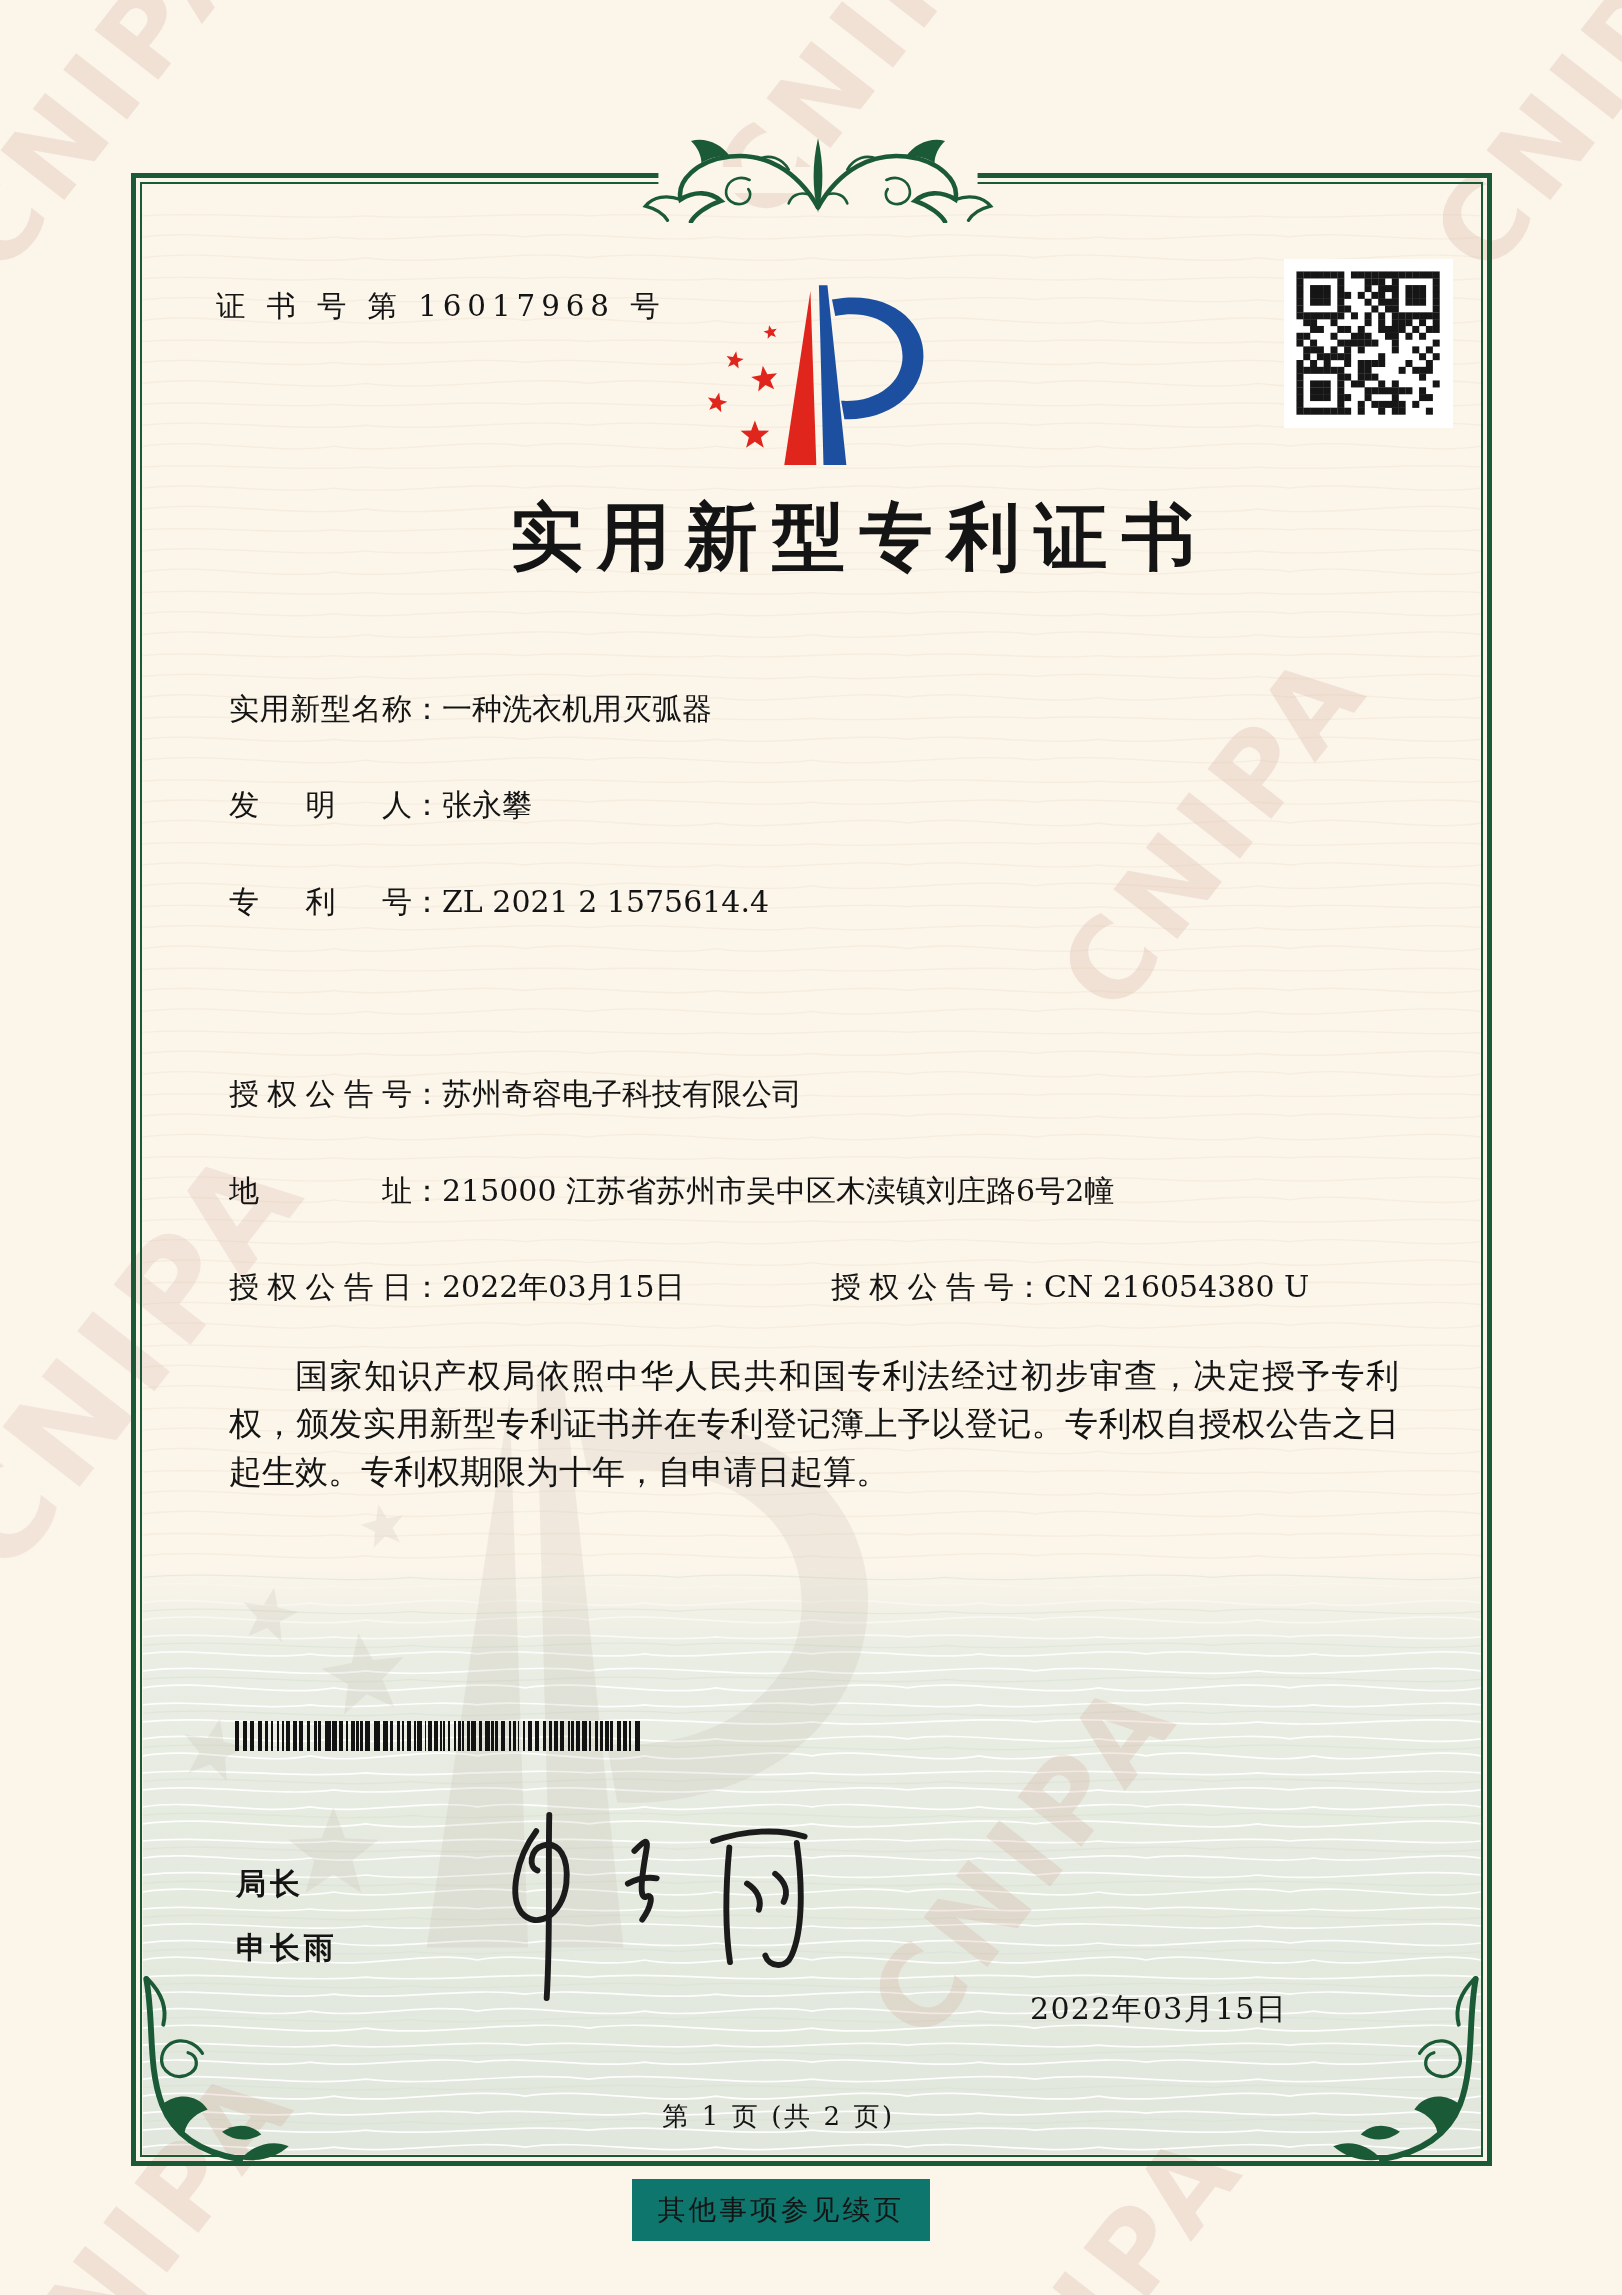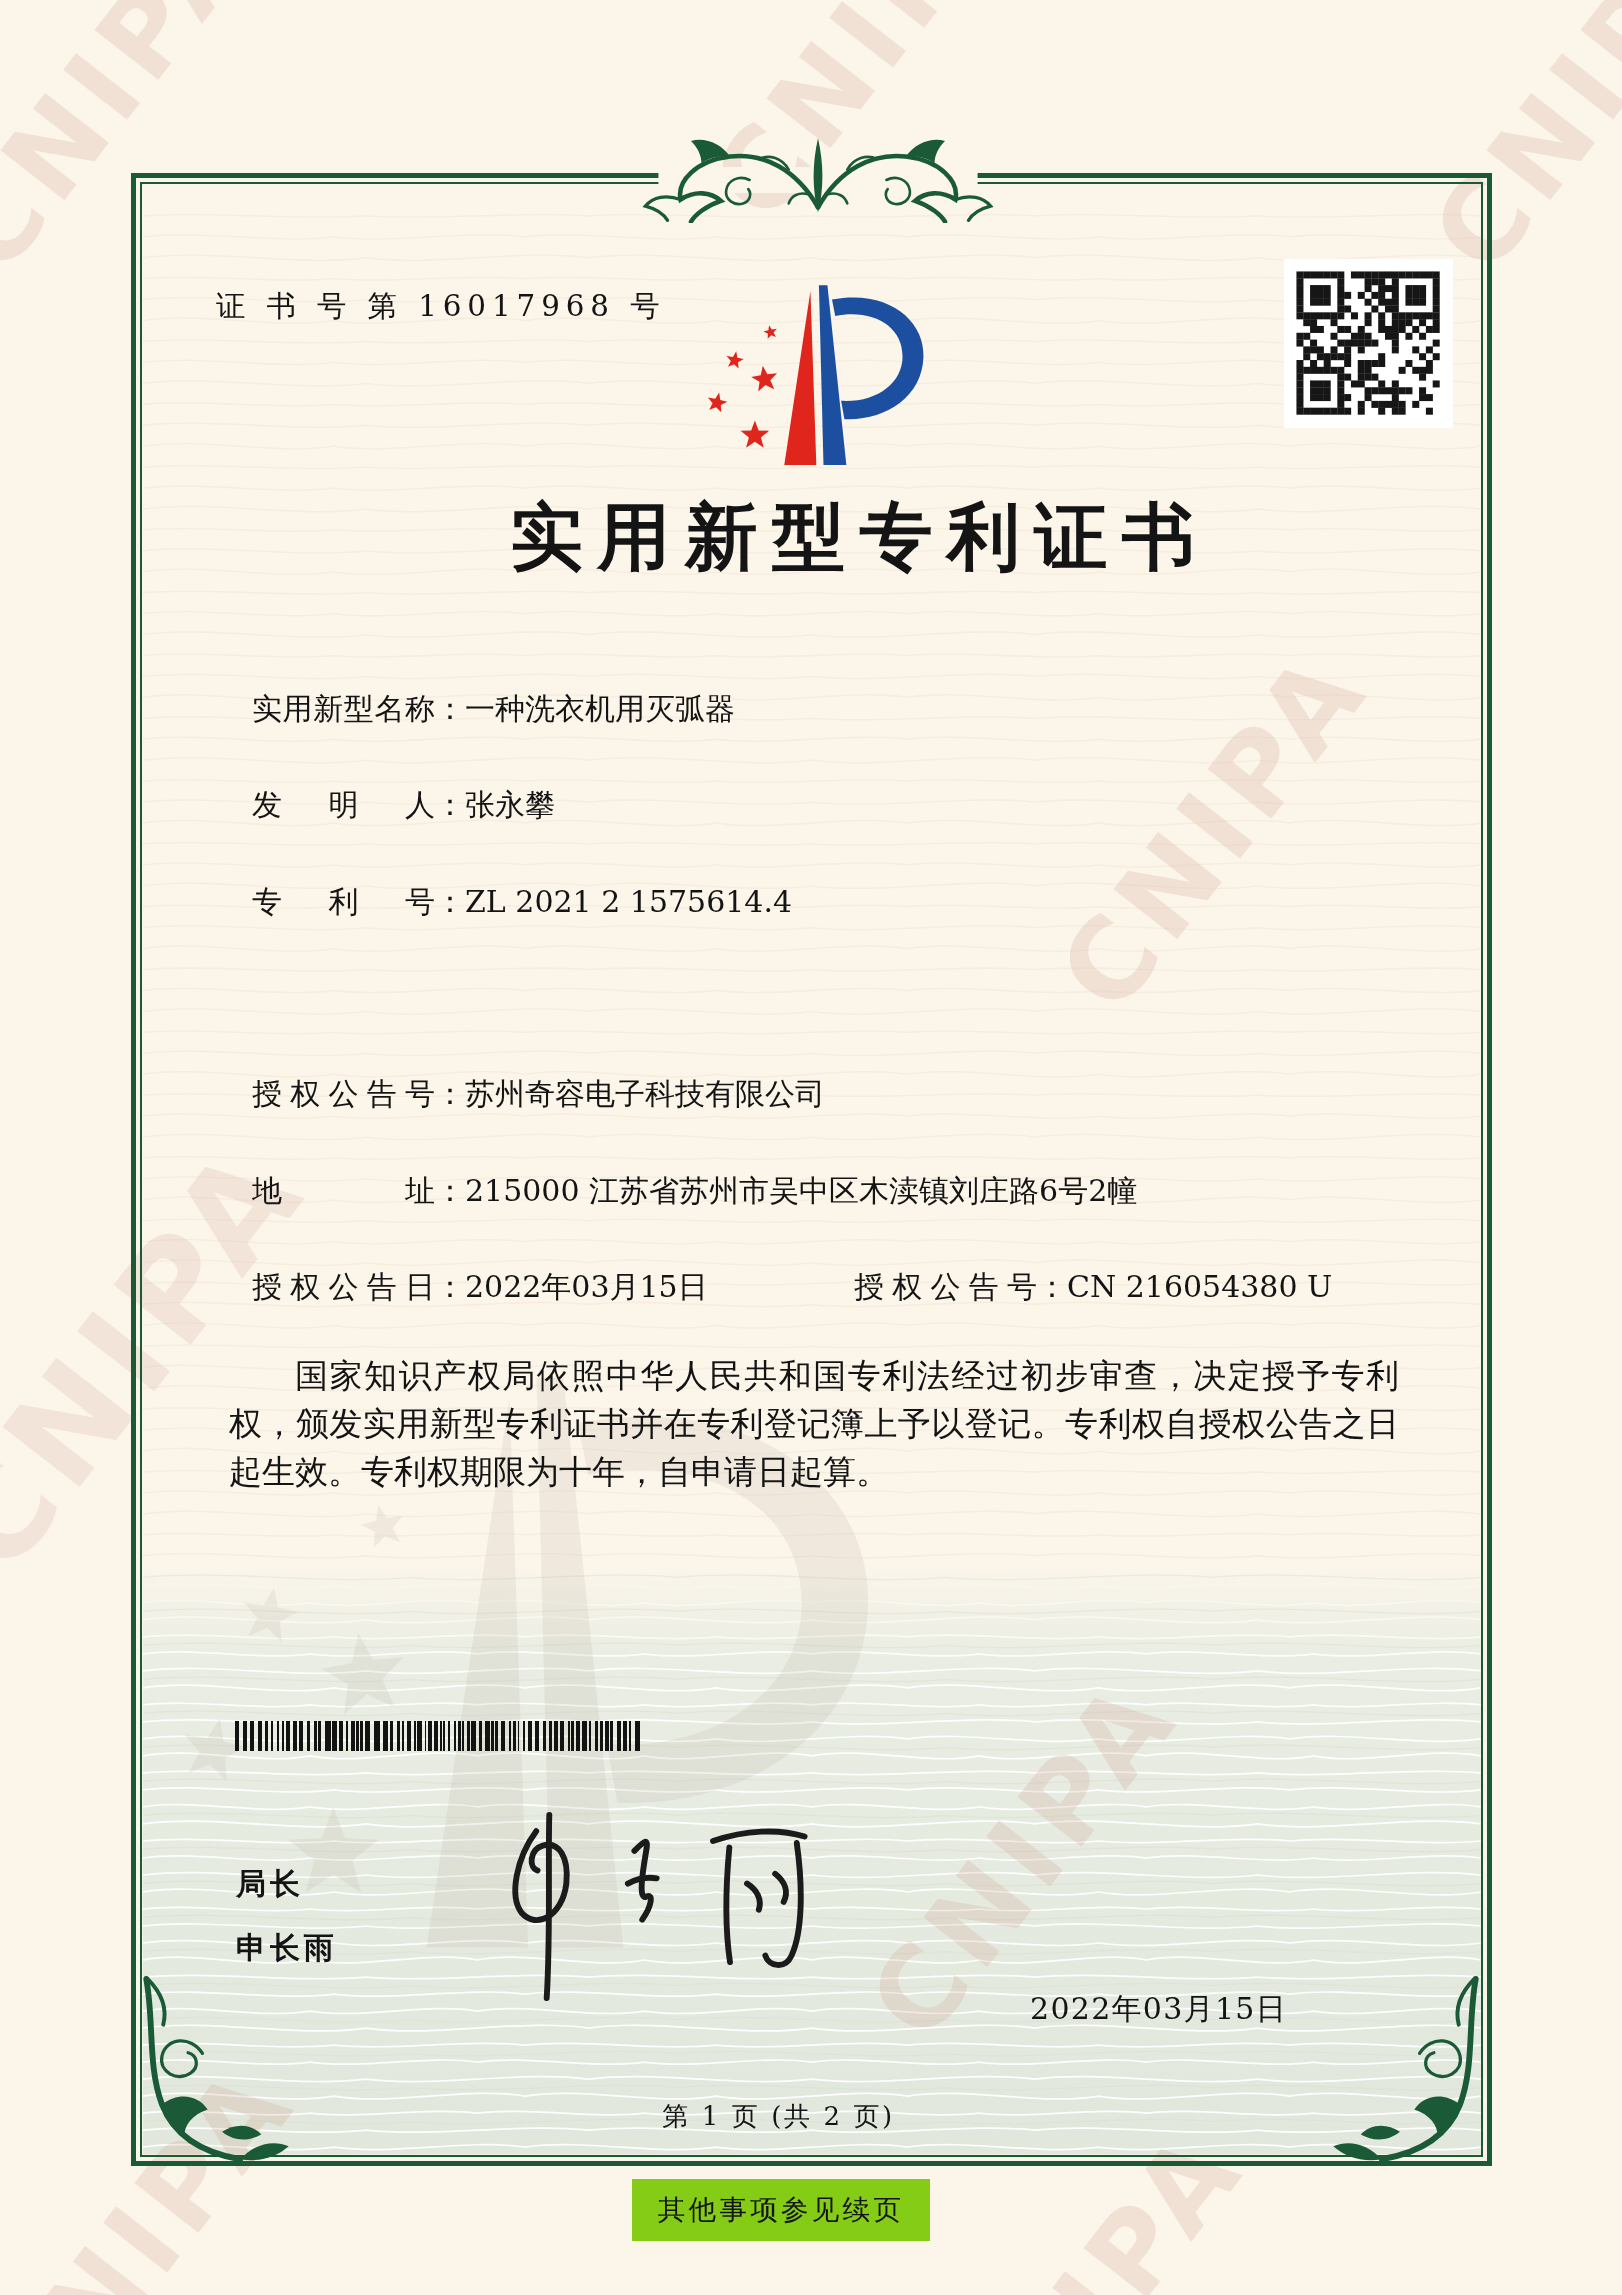--- a/index.html
+++ b/index.html
@@ -15,29 +15,29 @@
   #wm-logo{z-index:1;opacity:0.16;}
   .frame-outer{position:absolute;left:131px;top:173px;width:1361px;height:1993px;z-index:2;
       border:5.2px solid #1b5a36;box-sizing:border-box;}
   .frame-inner{position:absolute;left:3.9px;top:3.9px;right:3.9px;bottom:3.9px;border:2px solid #1b5a36;}
   .orn{z-index:3;}
   .content{z-index:4;}
   .cert-no{left:216px;top:287px;font-size:29.4px;letter-spacing:5.9px;white-space:nowrap;}
   .title{left:0;top:489px;width:100%;text-align:center;font-size:73px;font-weight:700;
          letter-spacing:14.4px;white-space:nowrap;margin-left:48px;}
   .row{left:229px;font-size:30px;white-space:nowrap;line-height:39px;}
-  .lbl{display:inline-block;width:183px;text-align:justify;text-align-last:justify;vertical-align:bottom;margin-left:23px;}
+  .lbl{display:inline-block;width:183px;text-align:justify;text-align-last:justify;vertical-align:bottom;}
   .pair2{position:absolute;left:602px;top:0;white-space:nowrap;}
   .paras{left:229px;top:1331px;width:1170px;font-size:33px;line-height:48px;text-align:justify;margin-top:21px;}
   .paras p{margin:0;text-indent:2em;}
   .sig-label{left:236px;font-size:30px;font-family:"DejaVu Sans","Liberation Sans",sans-serif;
              font-weight:600;letter-spacing:3.9px;}
   .date{left:982px;top:1989px;width:353px;text-align:center;font-size:30px;letter-spacing:1.3px;}
   .pageinfo{left:615px;top:2099px;width:327px;text-align:center;font-size:26px;letter-spacing:2.6px;z-index:4;}
-  .footer-strip{left:632px;top:2179px;width:298px;height:62px;background:#84cc16;z-index:4;
+  .footer-strip{left:632px;top:2179px;width:298px;height:62px;background:#0f766e;z-index:4;
       display:flex;align-items:center;justify-content:center;font-size:27.5px;letter-spacing:3.3px;}
 </style>
 </head>
 <body>
 
 <div class="page">
 
   <svg id="bg" class="abs" width="1623" height="2295" viewBox="0 0 2480 3508">
     <defs>
       <linearGradient id="bandGrad" x1="0" y1="0" x2="0" y2="1">

